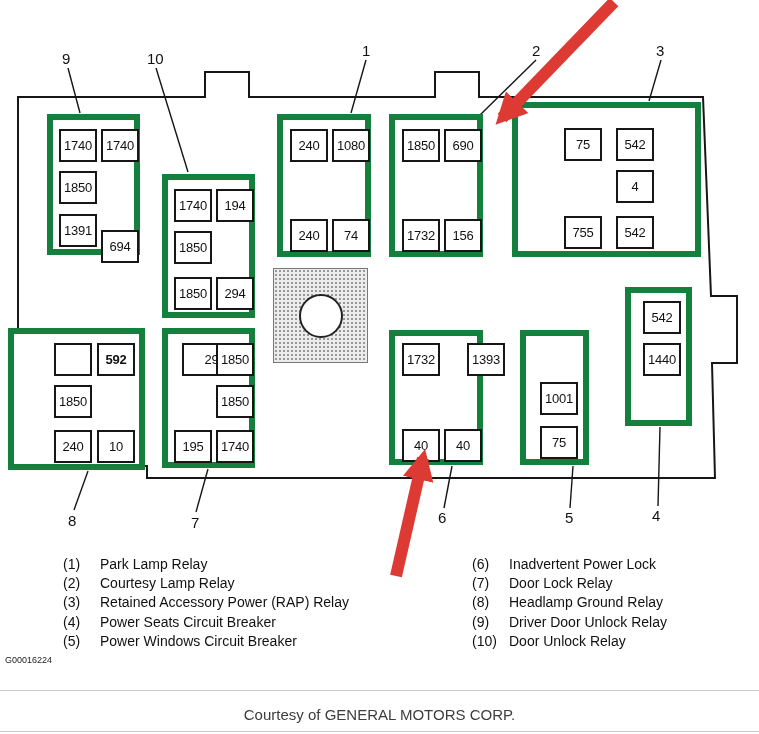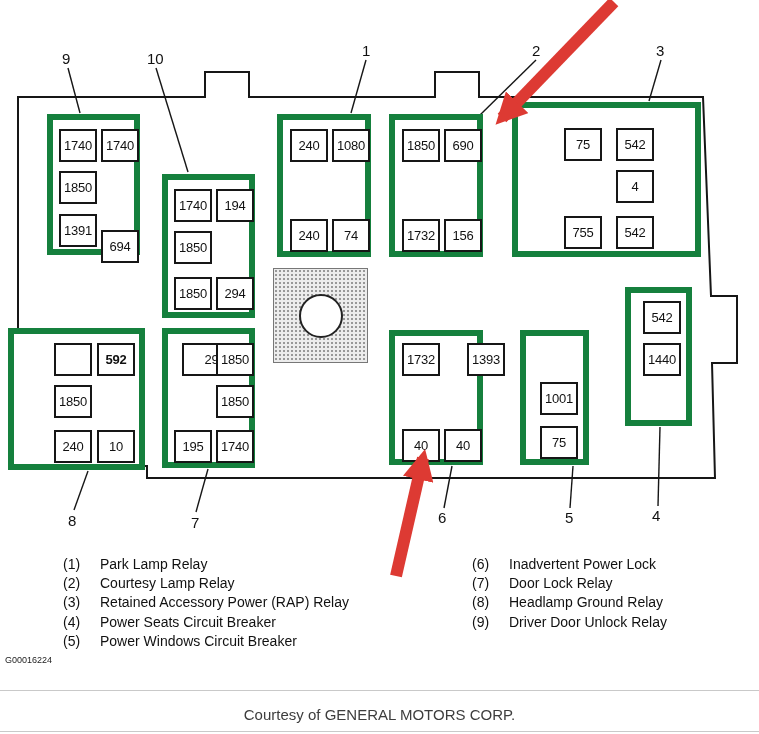--- a/index.html
+++ b/index.html
@@ -167,20 +167,24 @@
       <span class="label">Door Lock Relay</span>
     </div>
     <div class="legend-item">
       <span class="num">(8)</span>
       <span class="label">Headlamp Ground Relay</span>
     </div>
     <div class="legend-item">
       <span class="num">(9)</span>
       <span class="label">Driver Door Unlock Relay</span>
     </div>
+    <div class="legend-item">
+      <span class="num">(10)</span>
+      <span class="label">Door Unlock Relay</span>
+    </div>
   </div>
 
   <div class="figid">G00016224</div>
 
   <div class="hr" style="top:690px;"></div>
   <div class="courtesy">Courtesy of GENERAL MOTORS CORP.</div>
   <div class="hr" style="top:731px;"></div>
 
   <svg class="layer arrows" width="759" height="734">
     <defs>

